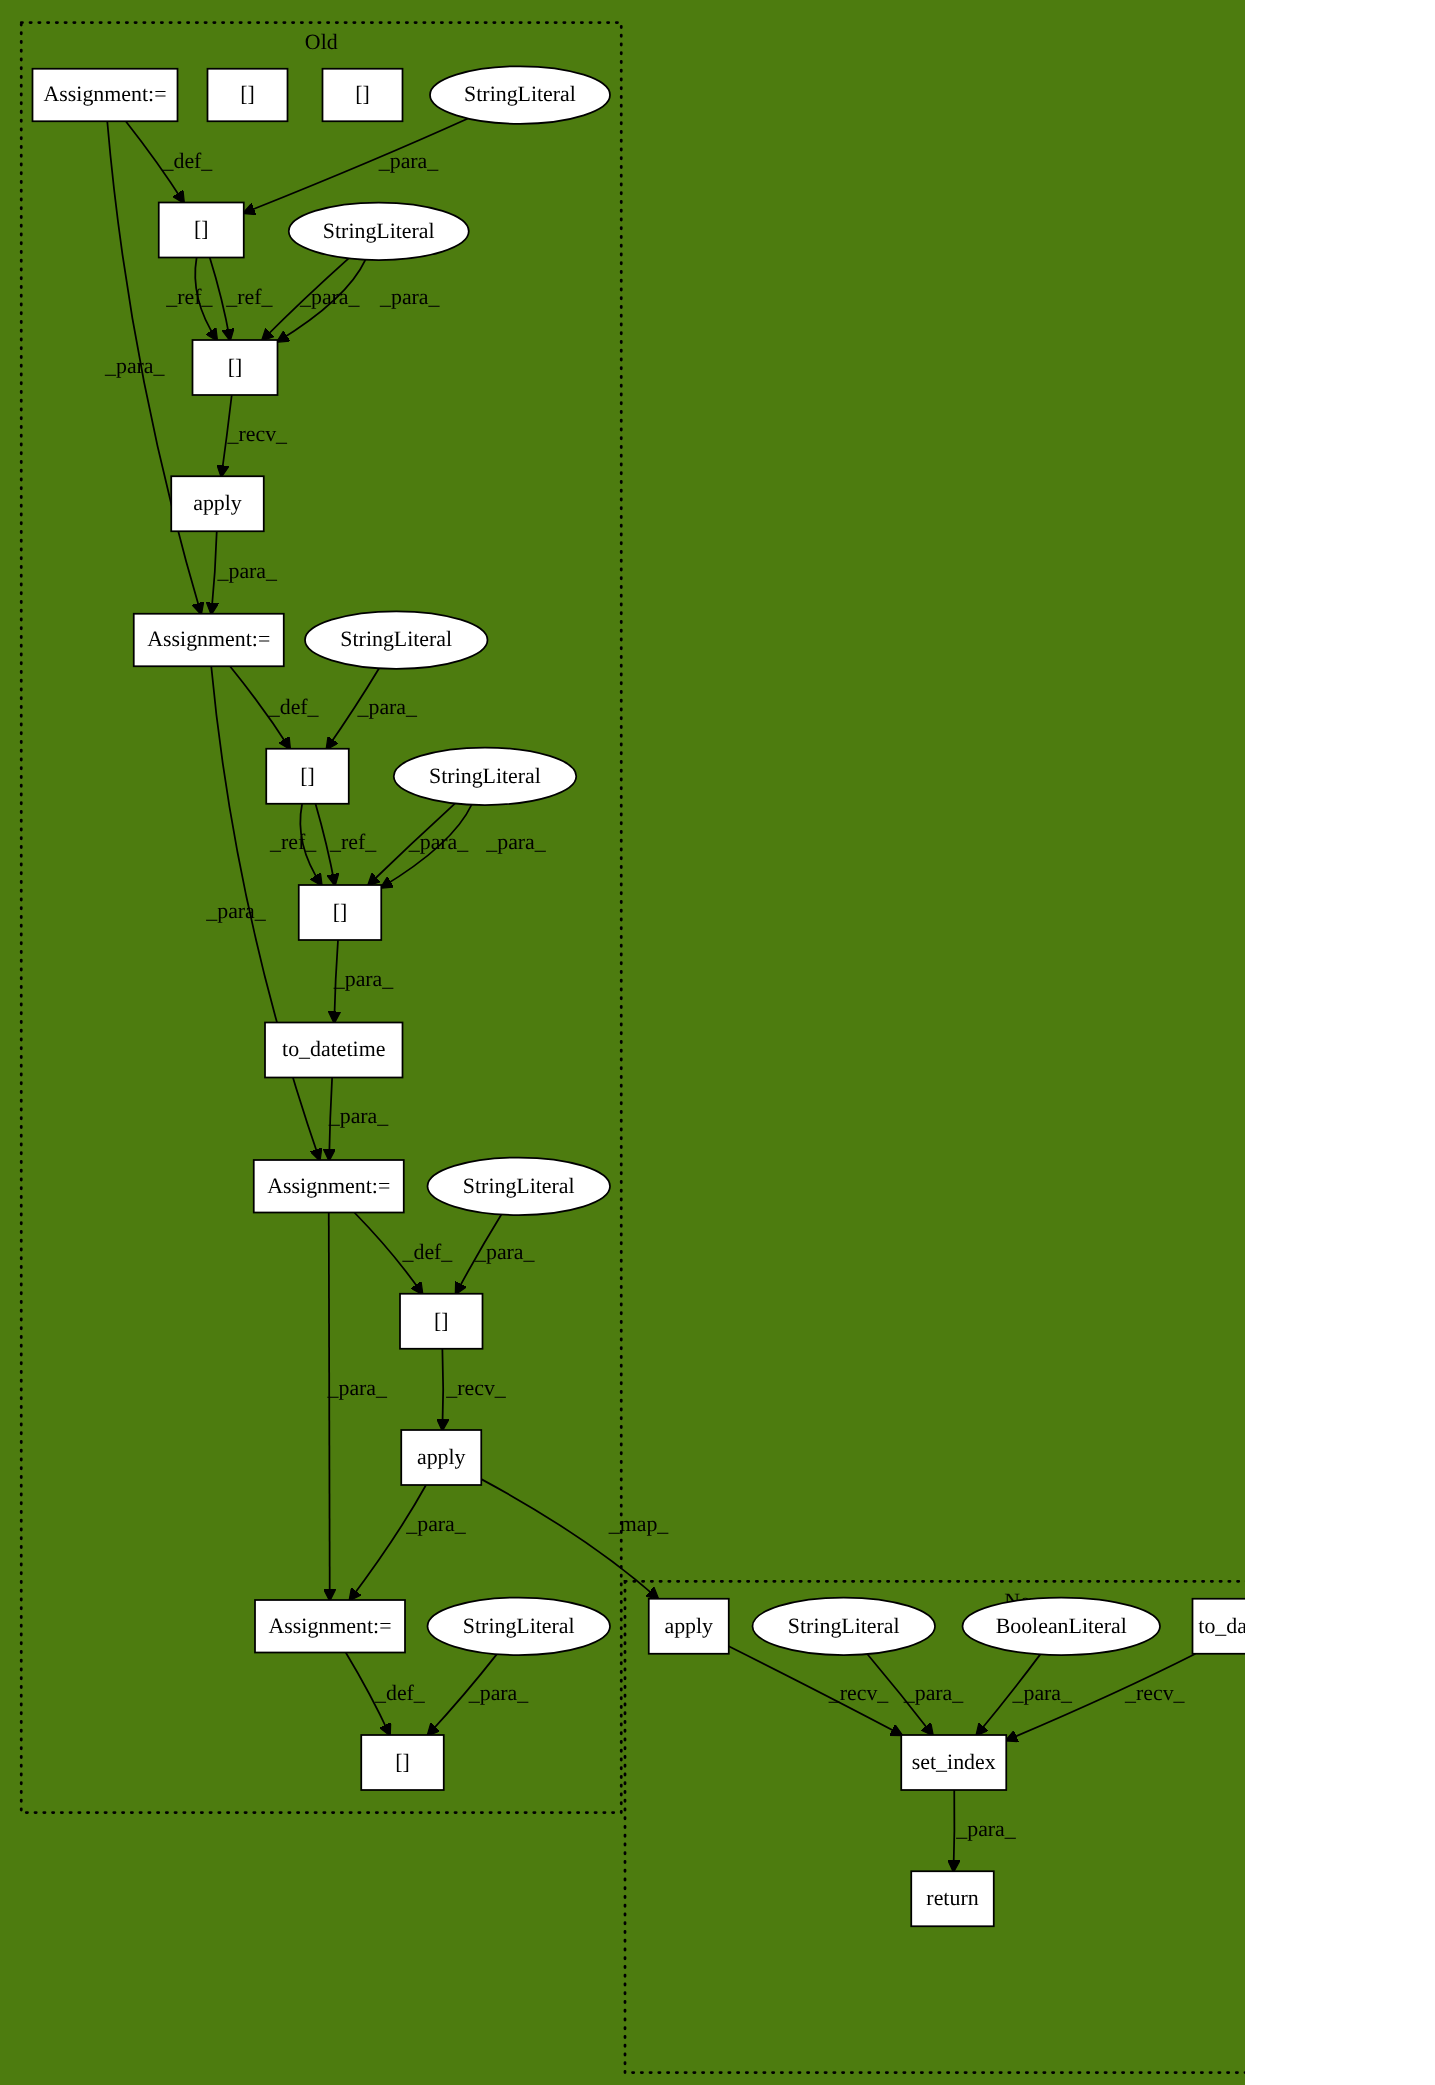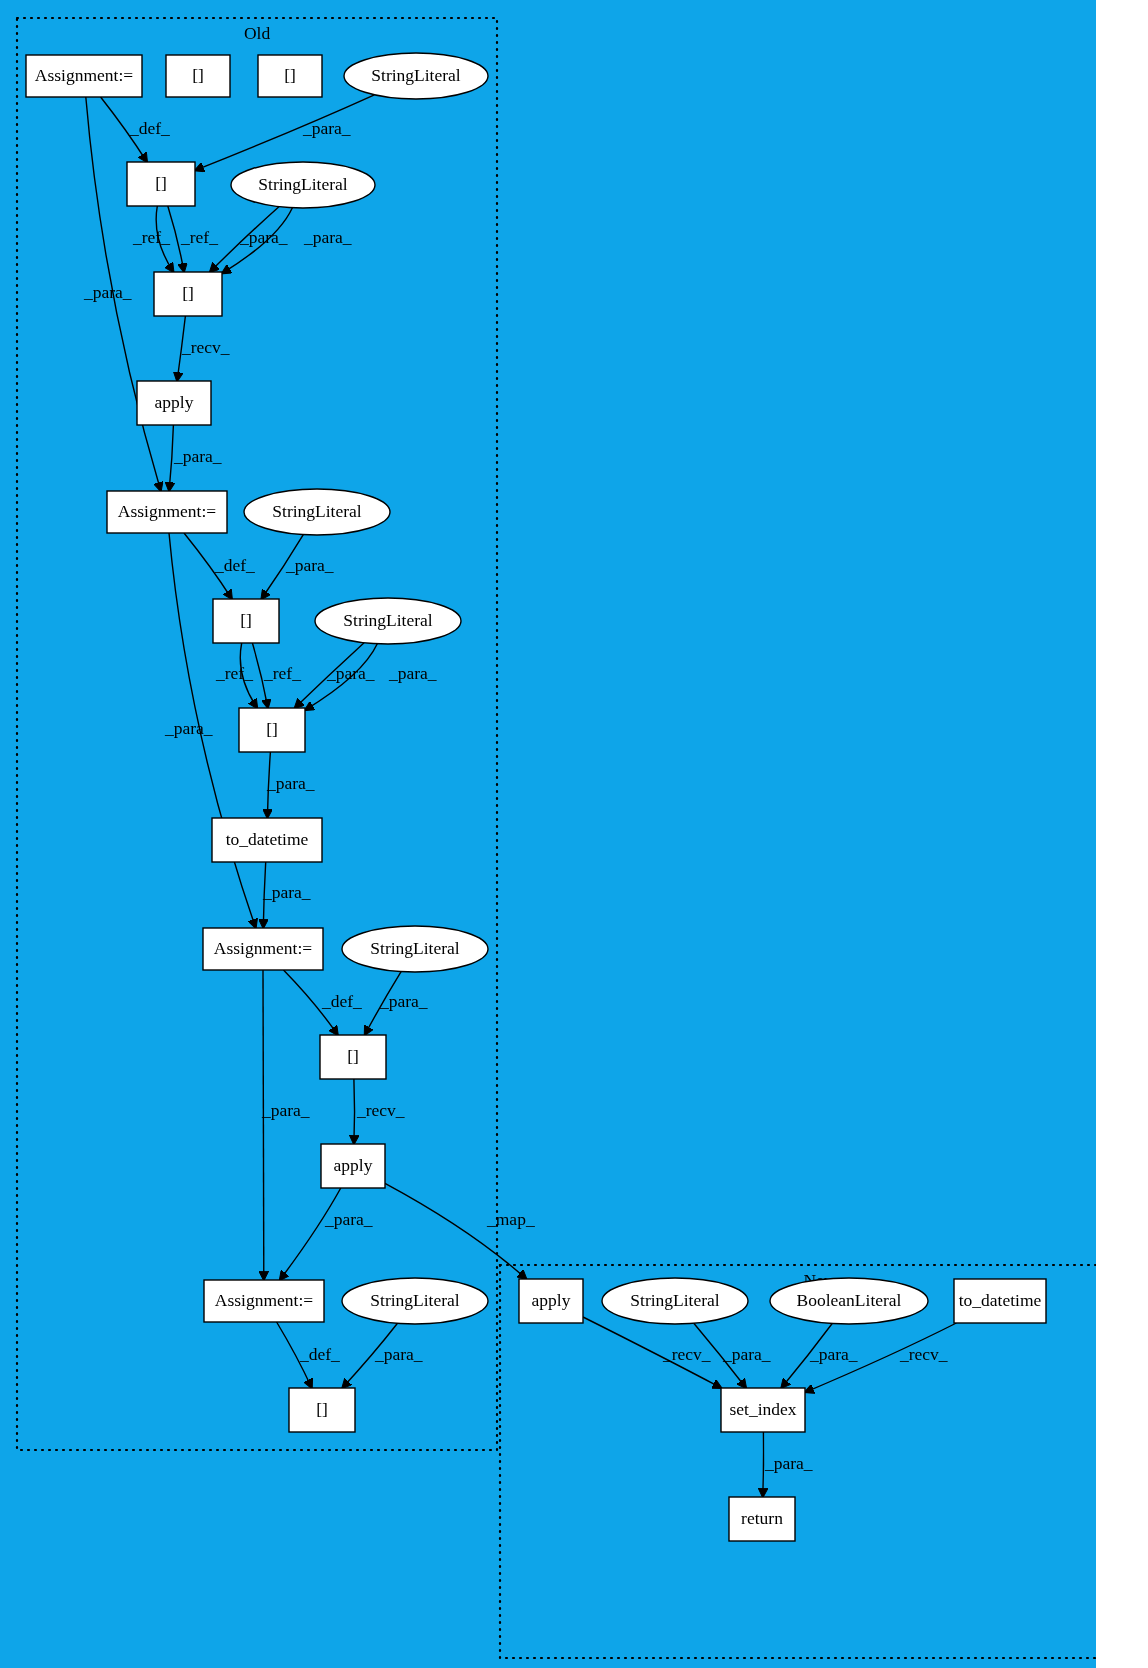--- a/index.html
+++ b/index.html
@@ -5,23 +5,23 @@
   html, body {
     margin: 0;
     padding: 0;
     background: #ffffff;
   }
   body {
     font-family: "Liberation Serif", "DejaVu Serif", serif;
   }
   #canvas-wrap {
     position: relative;
-    width: 1096px;
+    width: 996px;
     height: 1668px;
-    background: #0ea5e9;
+    background: #4d7c0f;
     overflow: hidden;
   }
   #graph-svg {
     position: absolute;
     left: 0;
     top: 0;
     width: 1148px;
     height: 1668px;
   }
   .cluster-rect {

